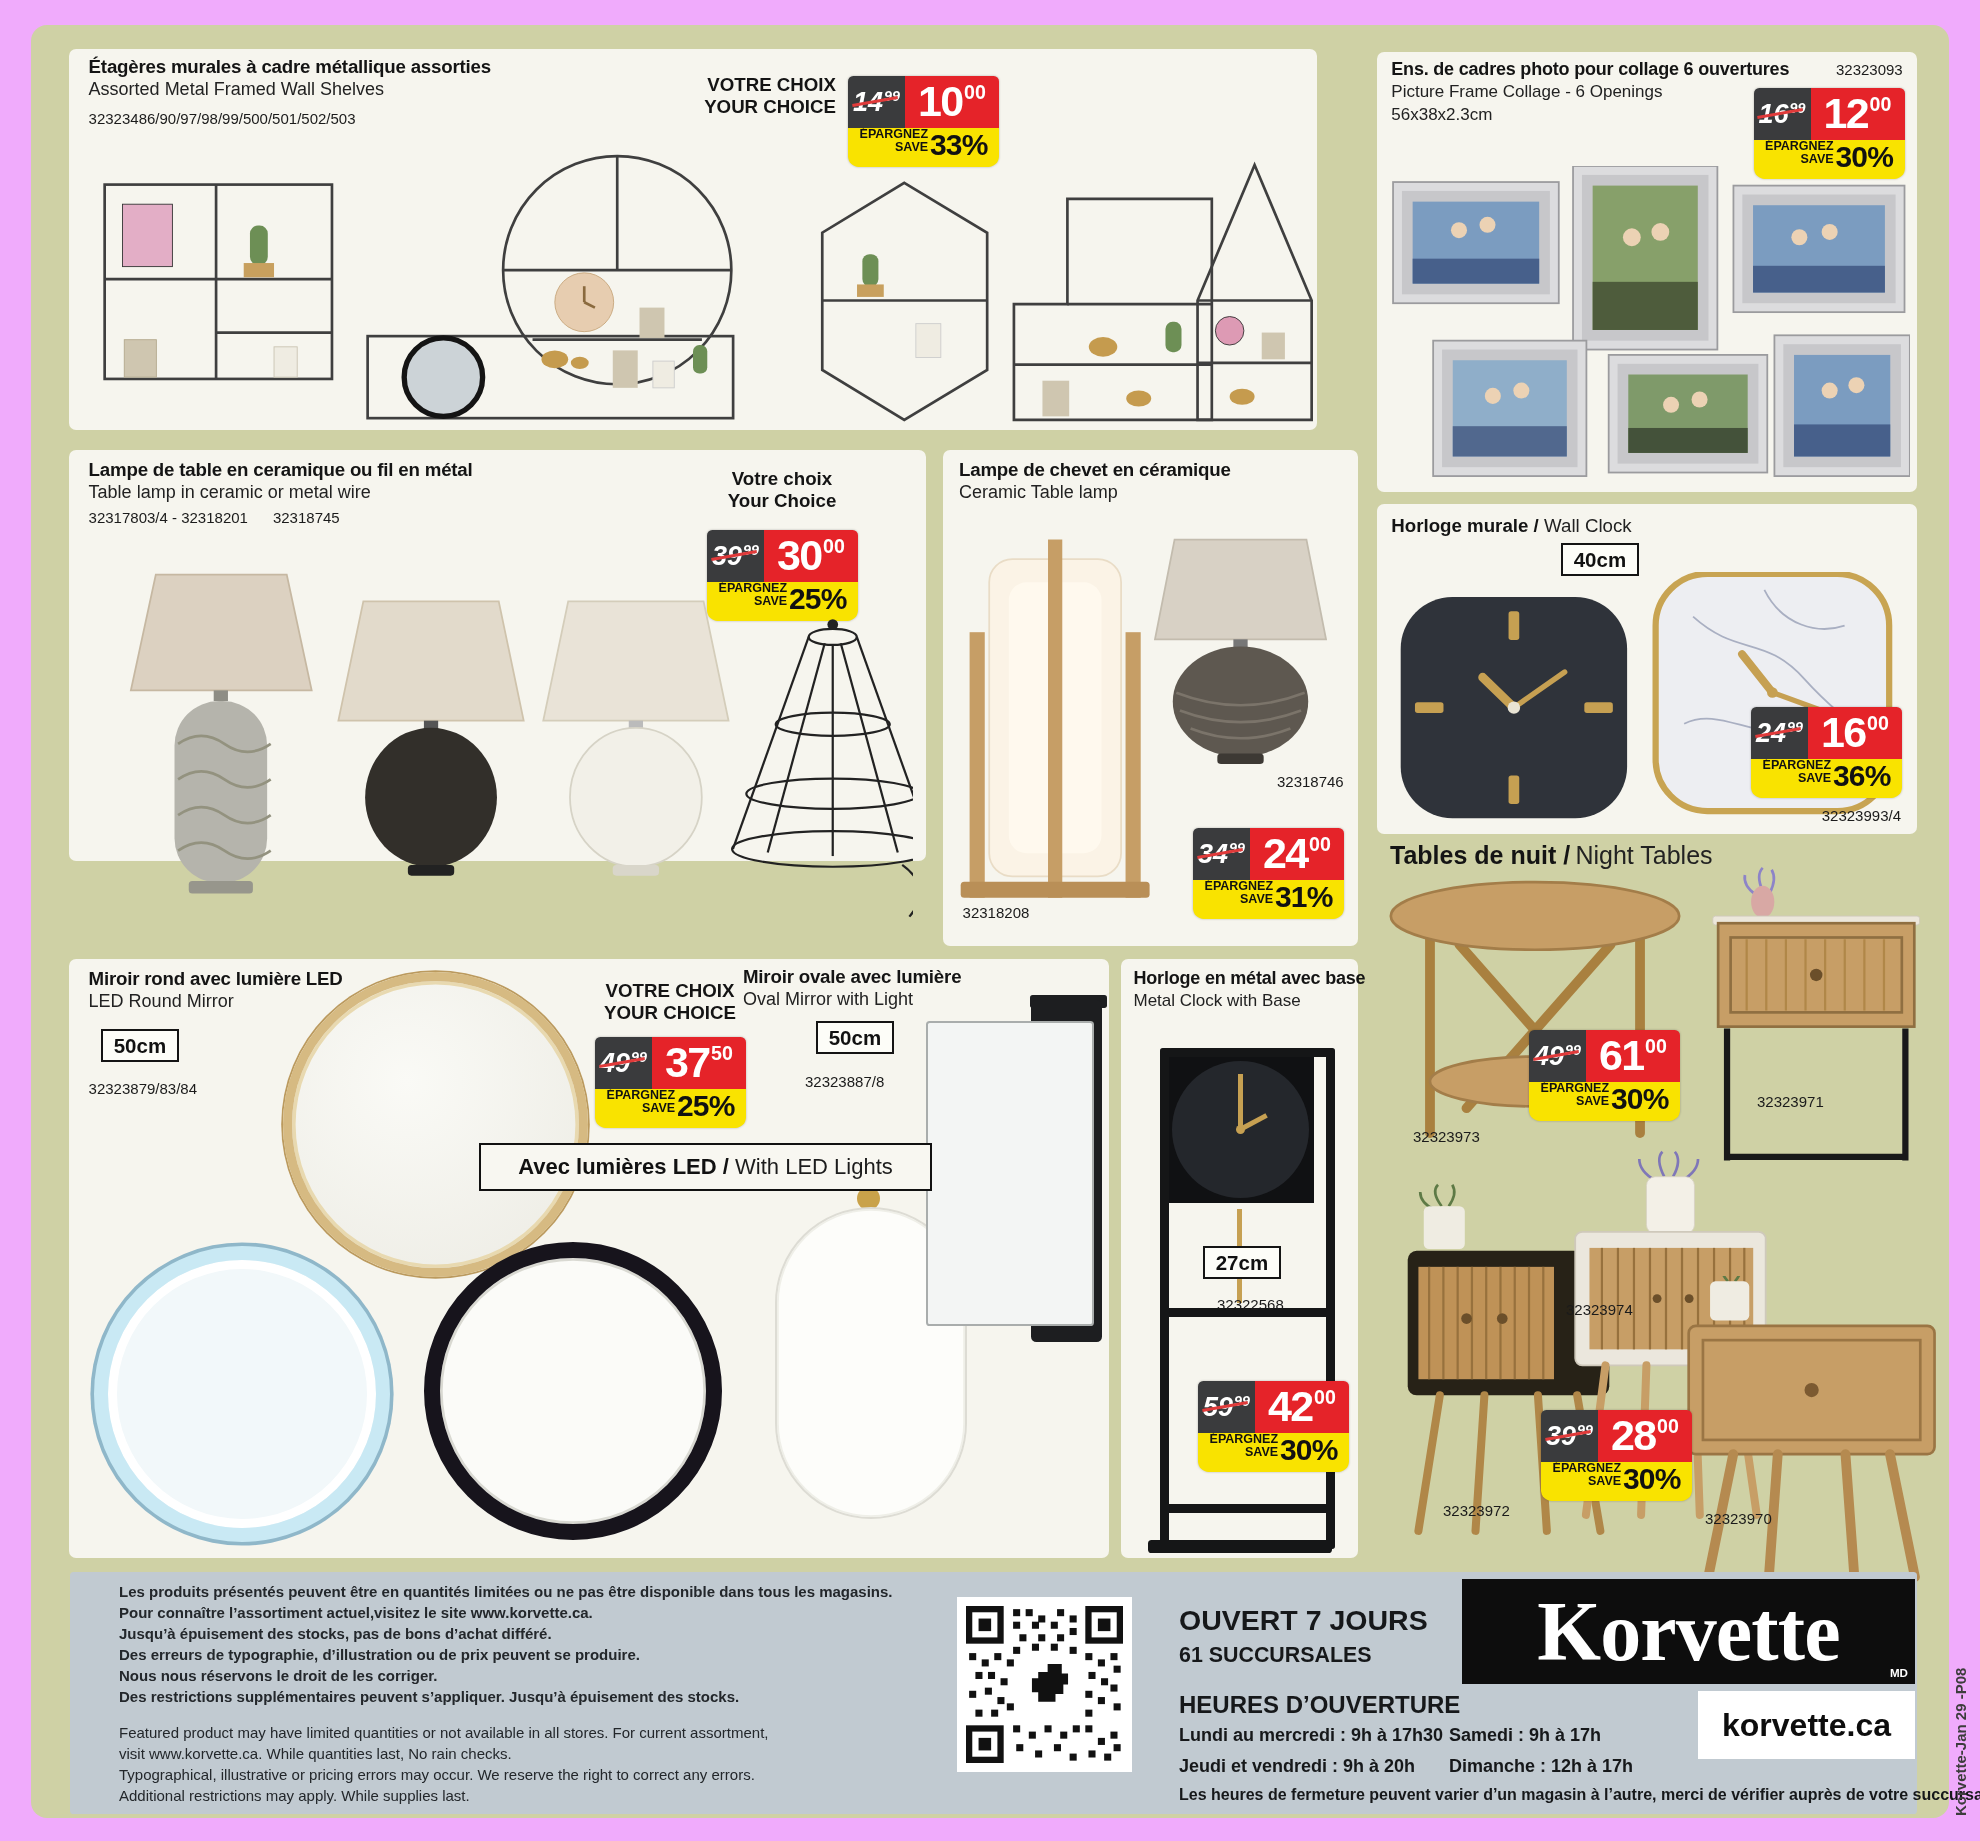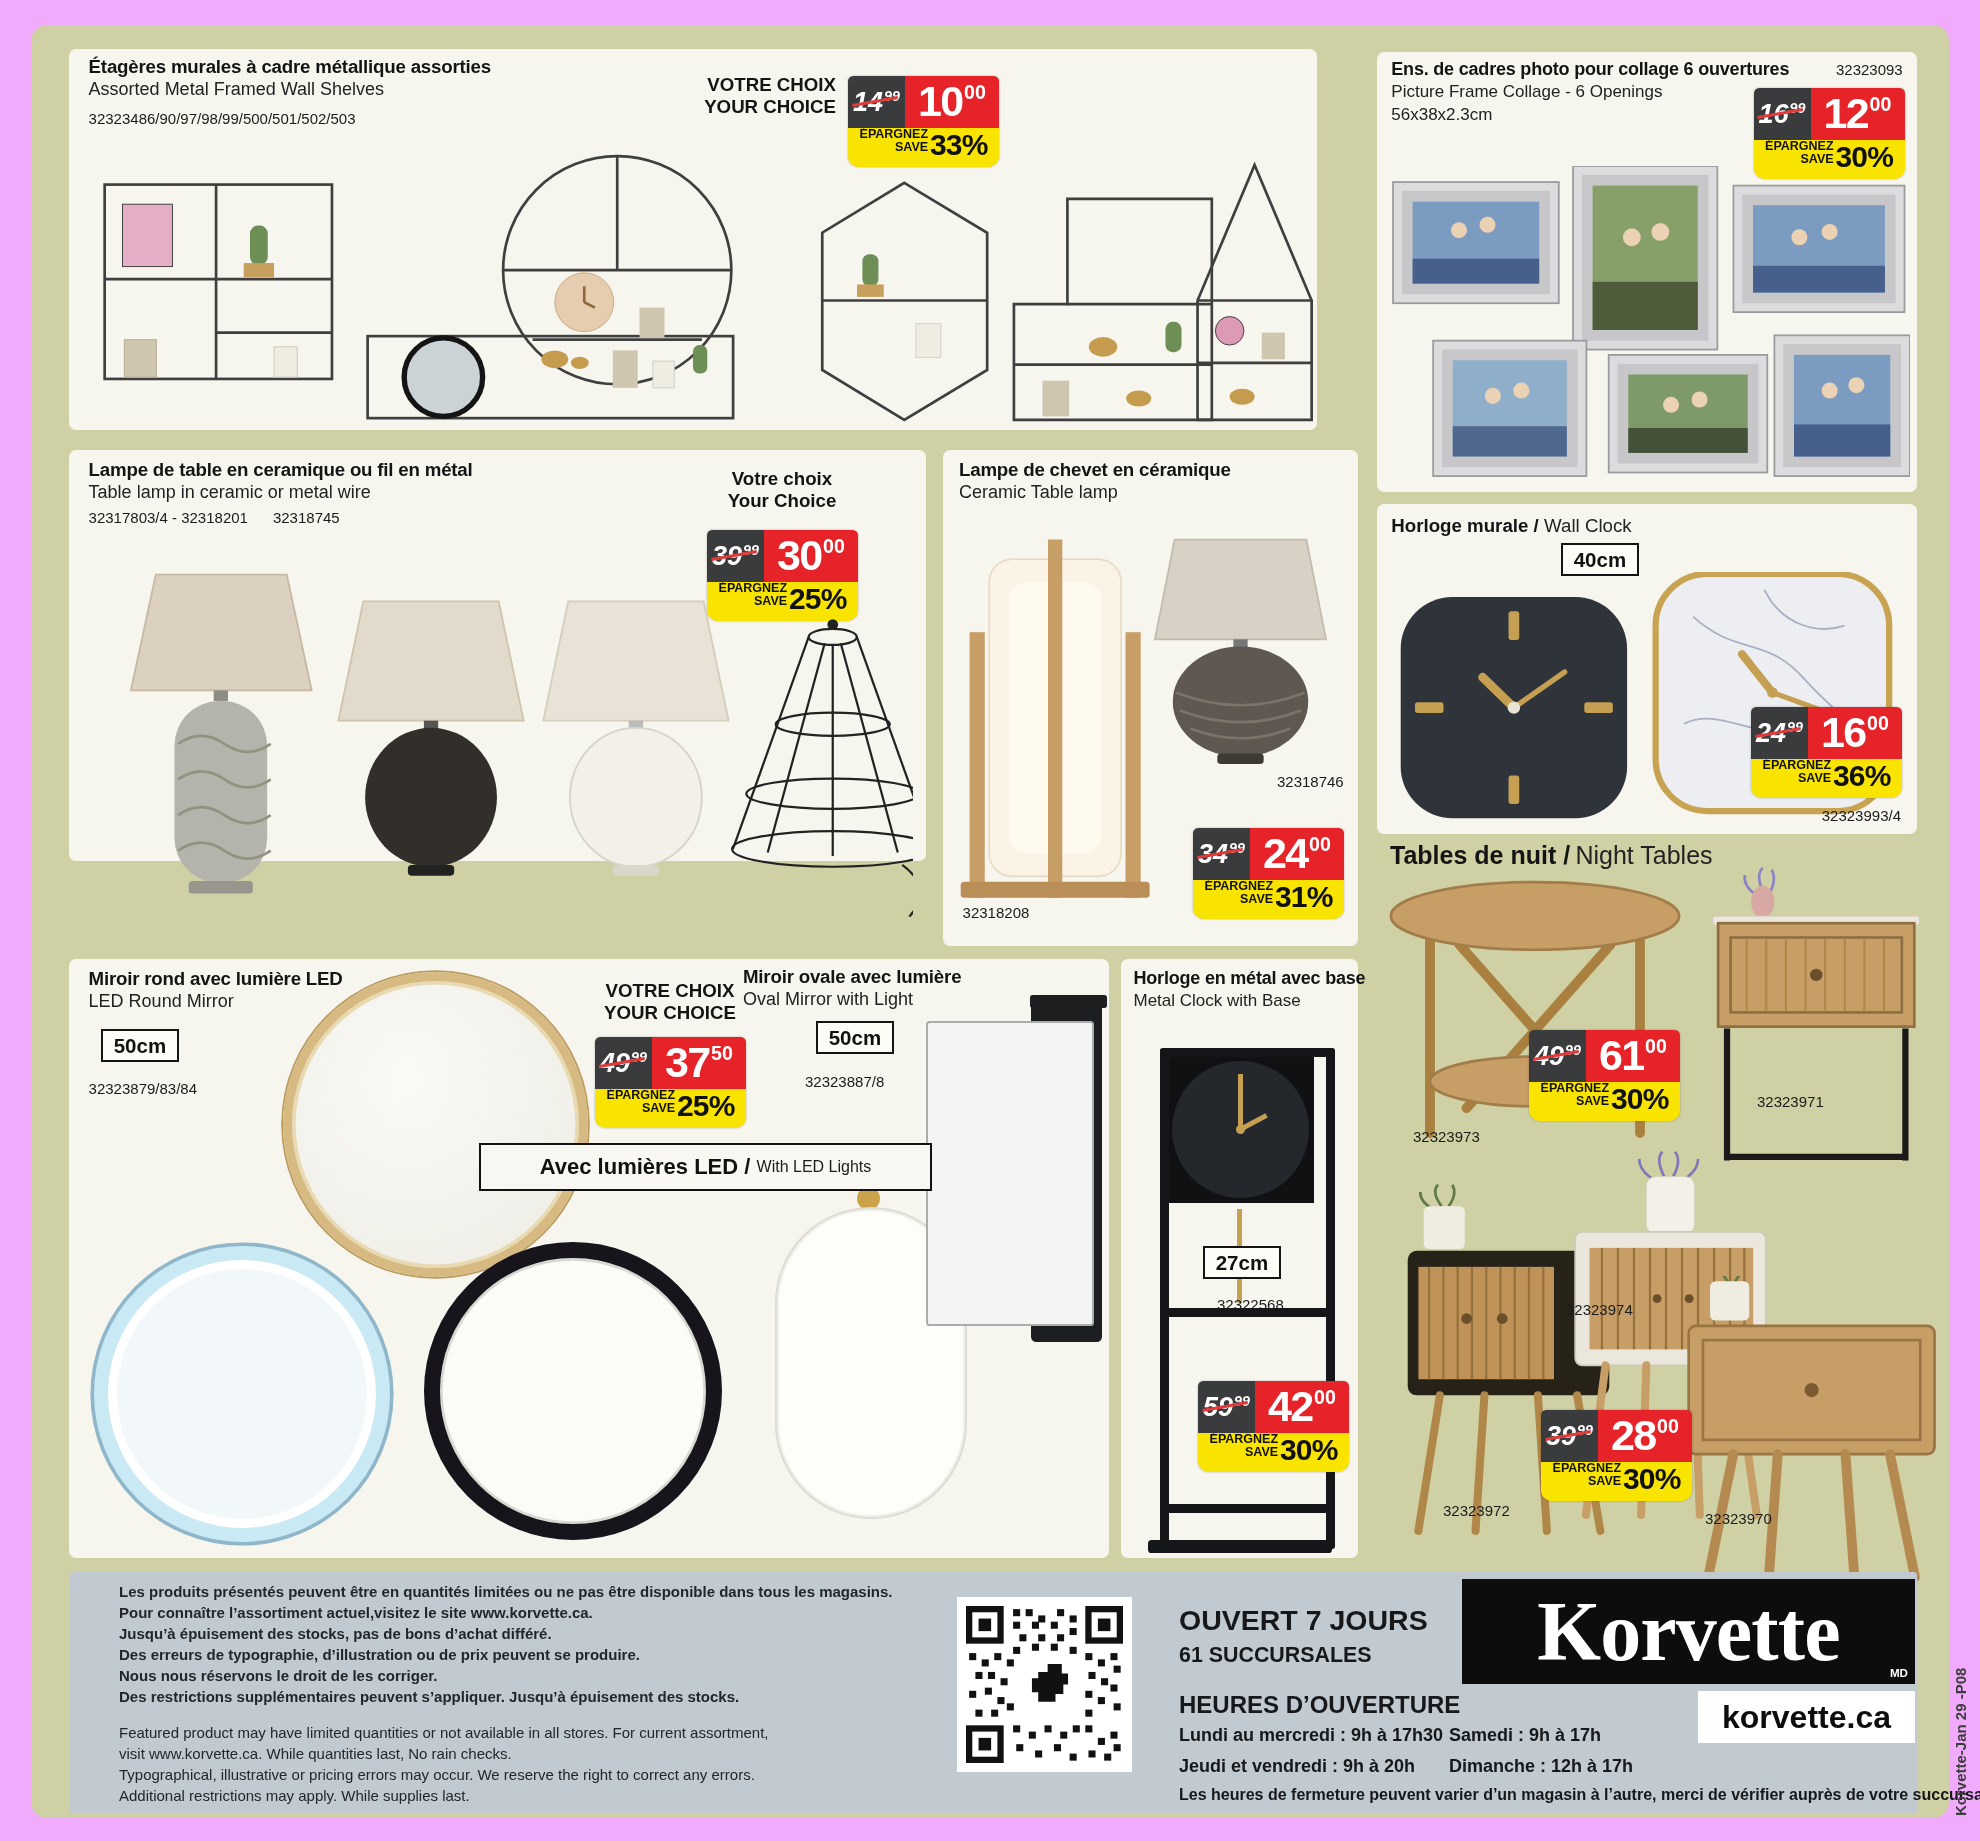--- a/index.html
+++ b/index.html
@@ -28,32 +28,32 @@
   .b-ni { font-size:43px; font-weight:800; line-height:51px; letter-spacing:-1.8px; }
   .b-nc { font-size:19.6px; font-weight:800; margin:4.5px 0 0 1.8px; }
   .b-save { height:39px; background:#f9e300; border-radius:0 0 10.7px 10.7px; display:flex; align-items:flex-start; justify-content:center; gap:2px; color:#111; }
   .b-sw { display:flex; flex-direction:column; align-items:flex-end; line-height:12.5px; }
   .b-sw span { font-size:12.5px; font-weight:800; }
   .b-pct { font-size:30px; font-weight:800; letter-spacing:-0.9px; }
   
   .circle-mirror { position:absolute; border-radius:50%; }
   .banner { position:absolute; background:#f8f7f1; border:2.7px solid #111; display:flex; align-items:center; justify-content:center; z-index:6; }
   .banner .f { font-weight:700; font-size:22px; margin-right:6.2px; color:#111; }
-  .banner .e { font-weight:500; font-size:16px; color:#1c1c1c; }
+  .banner .e { font-weight:500; font-size:22px; color:#1c1c1c; }
   
   #footer { position:absolute; left:70px; top:1572px; width:1847px; height:242px; background:#c1cad1; border-radius:3.6px; }
   .legal { position:absolute; white-space:nowrap; }
   .legal div { font-size:15px; line-height:21px; color:#23272b; }
   .legal.fr div { font-weight:700; }
   .legal.en div { font-weight:400; }
   .hline { position:absolute; font-weight:700; font-size:18px; color:#16181a; white-space:nowrap; }
   #logo-box { position:absolute; left:1392px; top:7.1px; width:453px; height:105px; background:#0d0d0d; display:flex; align-items:center; justify-content:center; }
   #logo-box .word { font-family:"Liberation Serif", serif; font-weight:700; font-size:82px; color:#fff; letter-spacing:-0.9px; transform:scaleY(1.04); }
   #logo-box .tm { position:absolute; right:7.1px; bottom:5.3px; font-size:11.6px; color:#fff; font-weight:700; }
-  #site-box { position:absolute; left:1628px; top:119px; width:217px; height:52px; background:#fff; display:flex; align-items:center; justify-content:center; font-weight:800; font-size:32px; color:#0d0d0d; }
+  #site-box { position:absolute; left:1628px; top:119px; width:217px; height:68px; background:#fff; display:flex; align-items:center; justify-content:center; font-weight:800; font-size:32px; color:#0d0d0d; }
   #qr { position:absolute; left:887px; top:25px; width:175px; height:175px; background:#fff; padding:9px; }
   #side-note { position:absolute; left:1952px; top:1588px; height:228px; writing-mode:vertical-rl; transform:rotate(180deg); font-size:15px; font-weight:700; color:#3c3c3c; white-space:nowrap; }
 </style>
 </head>
 <body>
 
 <div id="page">
 <div id="panel">
 
   <div class="card" style="left:38px;top:24px;width:1248px;height:381px;">

